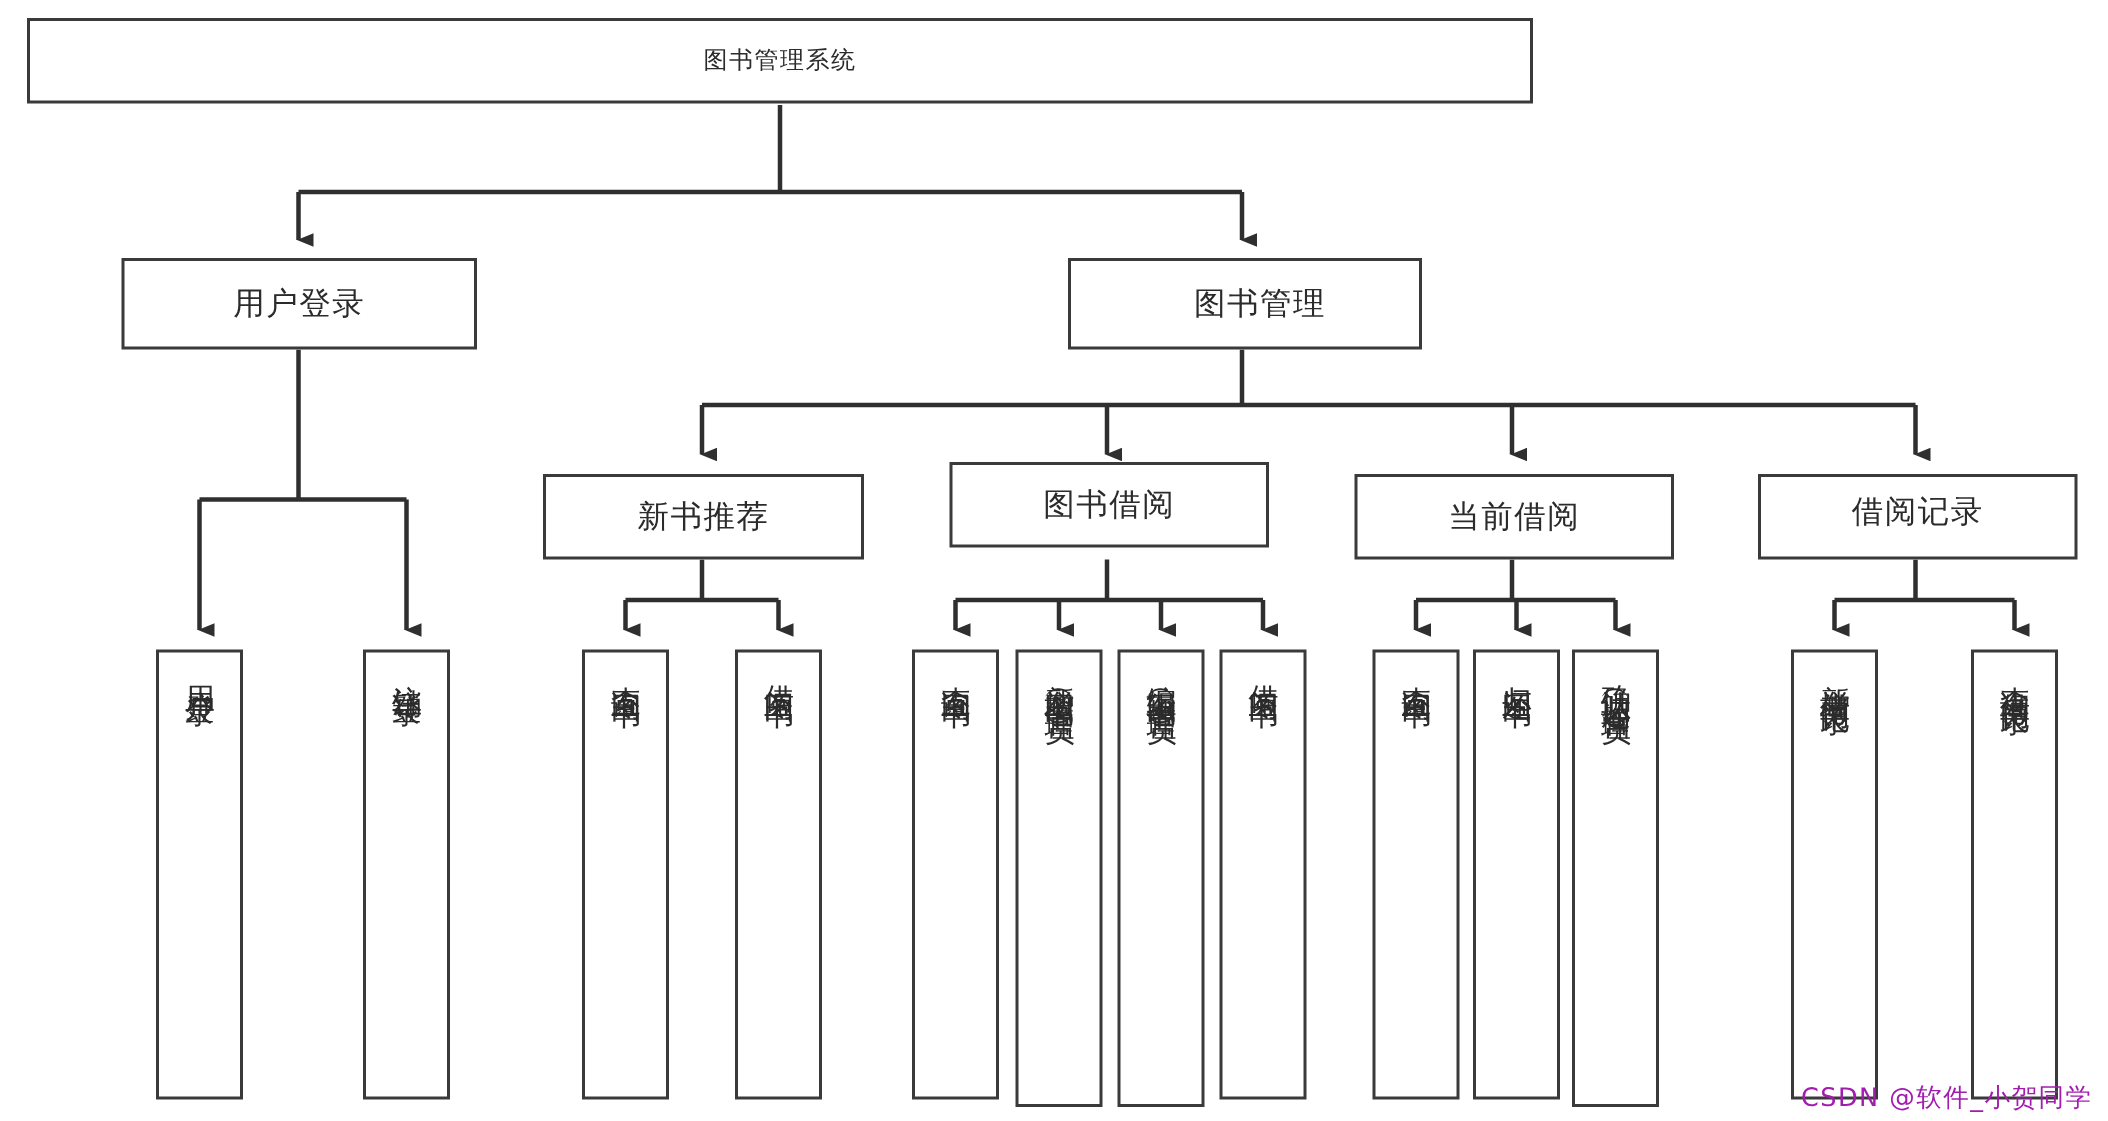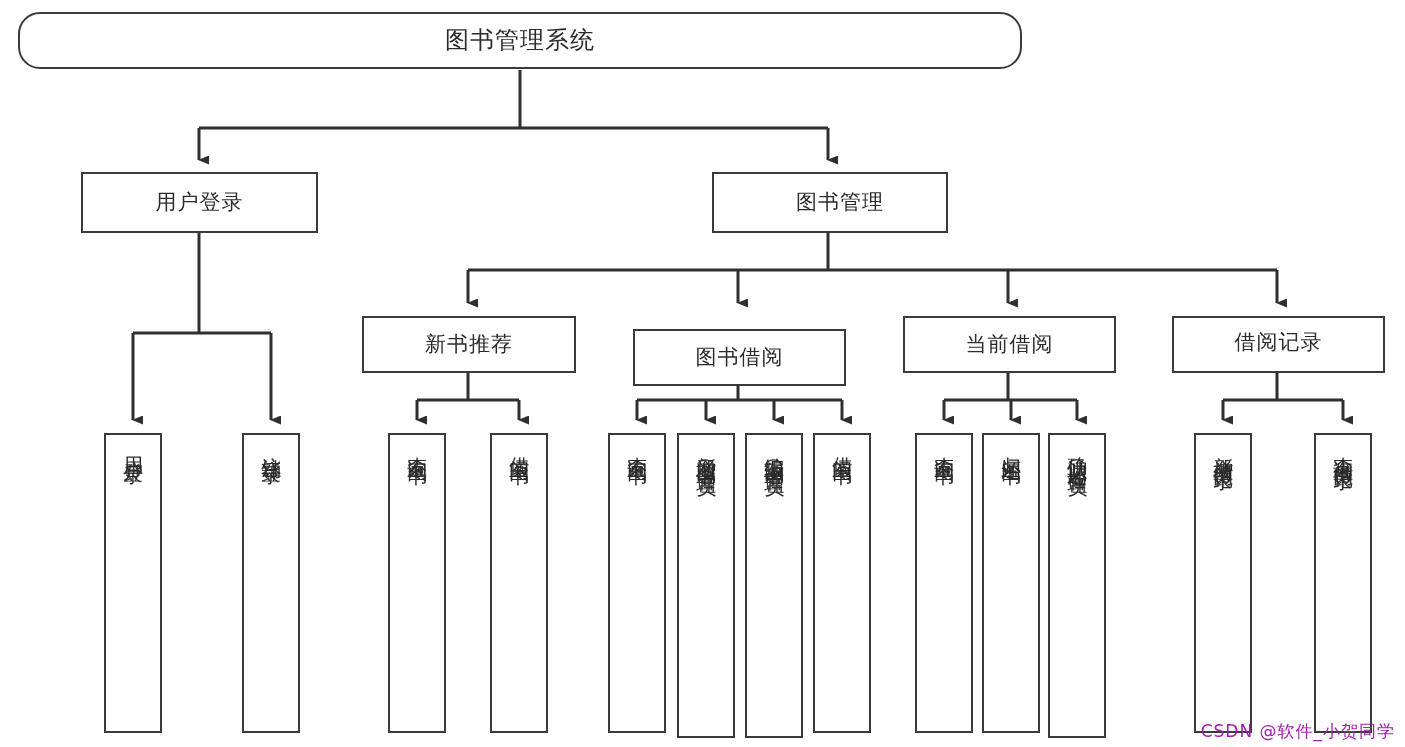--- a/index.html
+++ b/index.html
@@ -32,23 +32,22 @@
     justify-content:center;
     text-align:center;
     color:#2b2b2b;
     line-height:1.18;
   }
   .node.h{
     font-size:21px;
     letter-spacing:1px;
   }
   .node.root{
-    font-size:24px;
+    font-size:16px;
     letter-spacing:1px;
-    border-radius:22px;
   }
   .node.v{
     font-size:20px;
     writing-mode:vertical-rl;
     text-orientation:upright;
     letter-spacing:3px;
     padding-top:6px;
     justify-content:flex-start;
     align-items:center;
   }
@@ -131,21 +130,21 @@
   <div class="node h" style="left:81px;top:172px;width:237px;height:61px;">
     <span>用户登录</span>
   </div>
   <div class="node h" style="left:712px;top:172px;width:236px;height:61px;padding-left:20px;">
     <span>图书管理</span>
   </div>
 
   <div class="node h" style="left:362px;top:316px;width:214px;height:57px;text-align:right;">
     <span>新书推荐</span>
   </div>
-  <div class="node h" style="left:633px;top:329px;width:213px;height:57px;">
+  <div class="node h" style="left:633px;top:308px;width:213px;height:57px;">
     <span>图书借阅</span>
   </div>
   <div class="node h" style="left:903px;top:316px;width:213px;height:57px;">
     <span>当前借阅</span>
   </div>
   <div class="node h" style="left:1172px;top:316px;width:213px;height:57px;font-family:Liberation Mono, monospace;">
     <span>借阅记录</span>
   </div>
 
   <div class="node v" style="left:104px;top:433px;width:58px;height:300px;">

